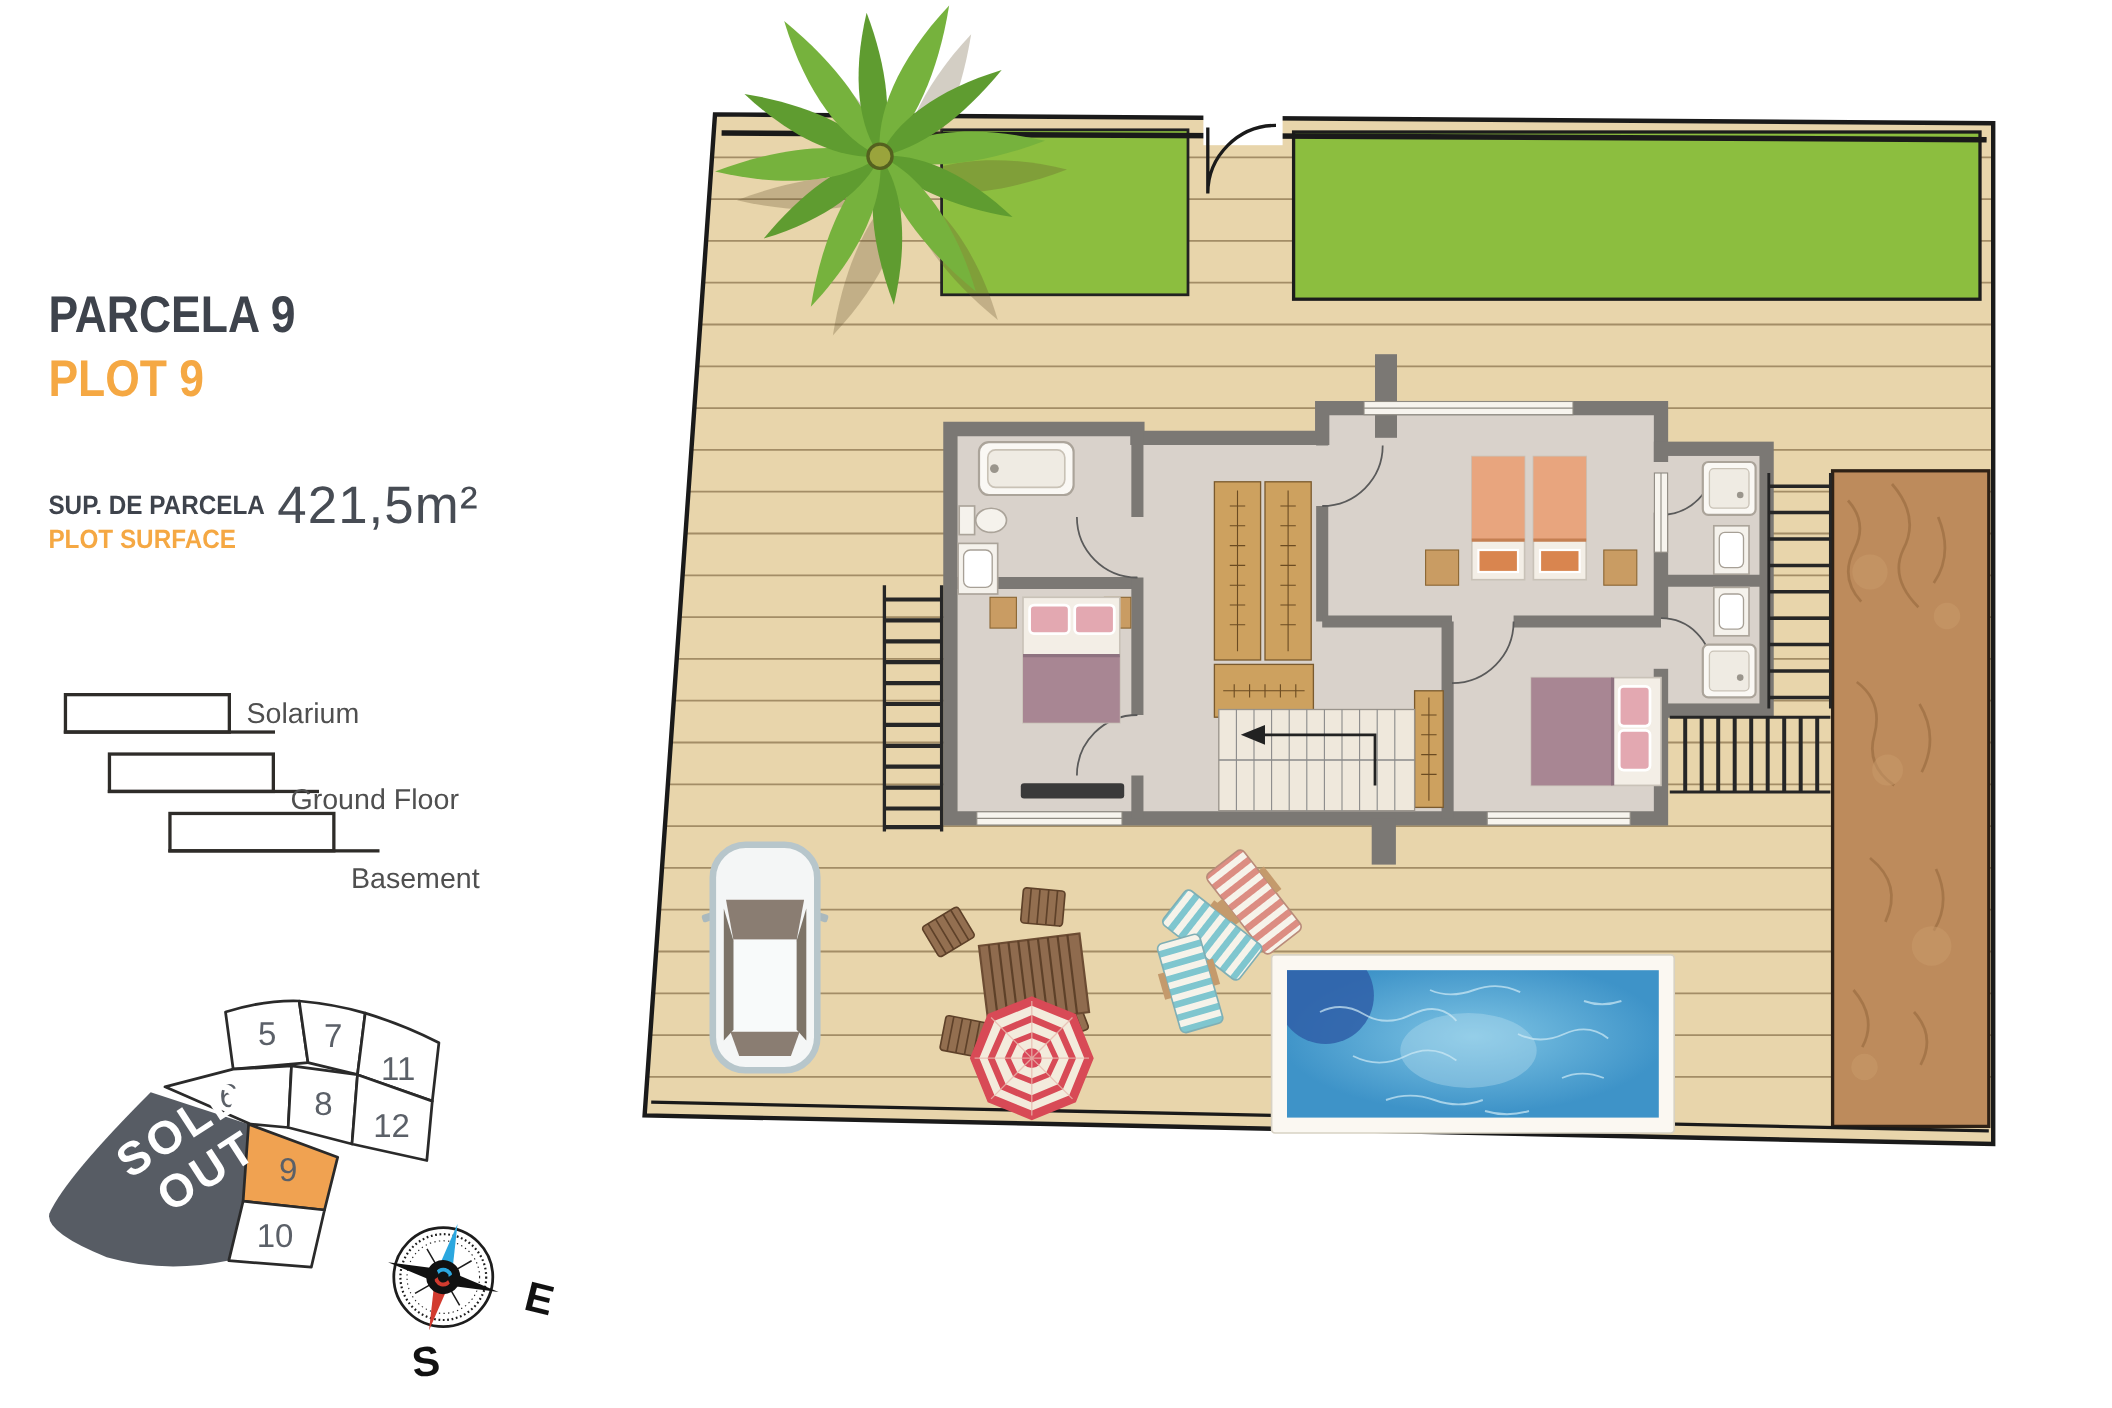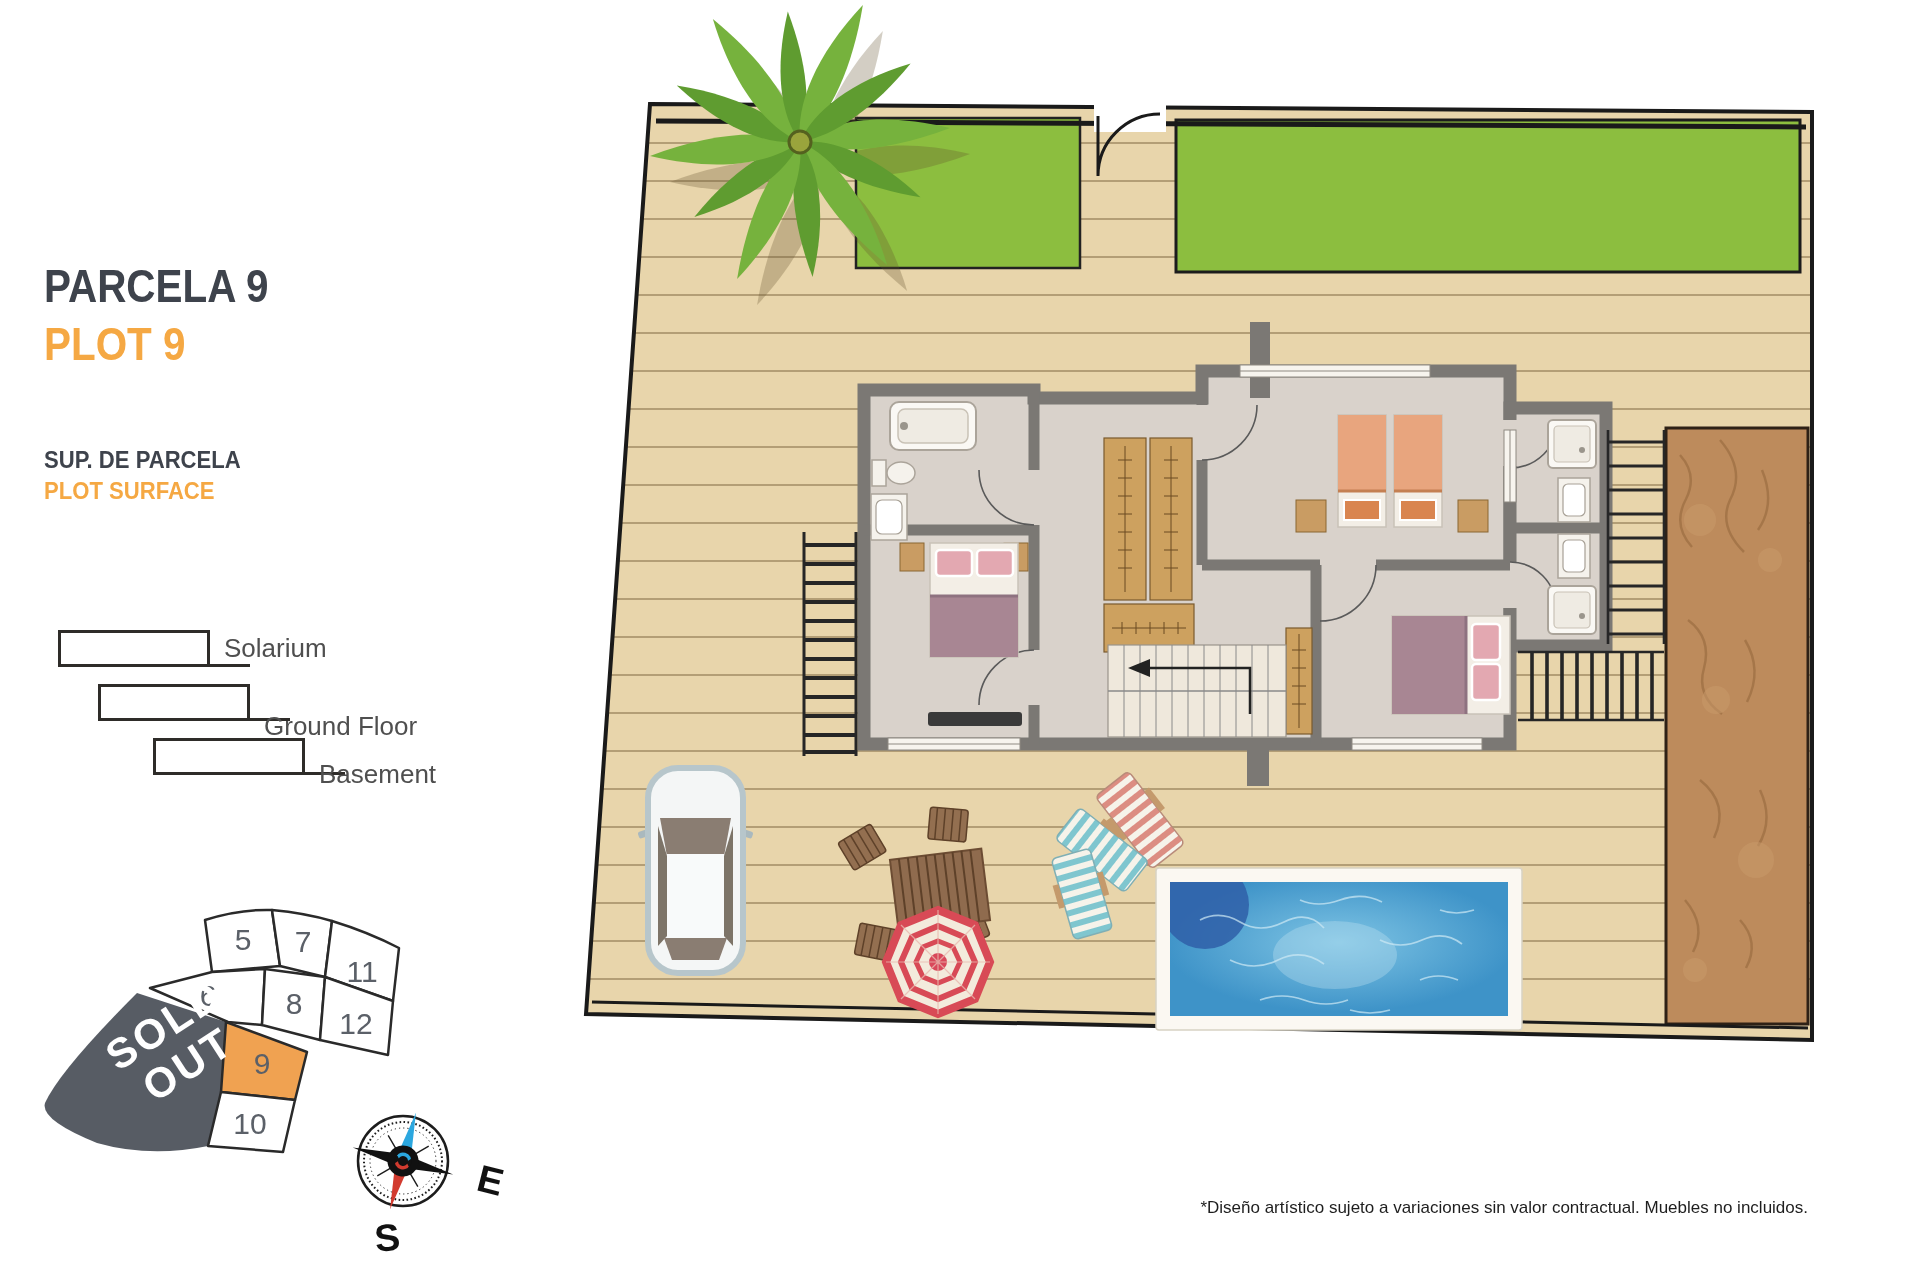--- a/index.html
+++ b/index.html
@@ -373,29 +373,29 @@
       </g>
       <text x="475" y="1190" font-size="38" font-weight="bold" fill="#111111" transform="rotate(14 475 1190)" font-family="Liberation Sans,sans-serif">E</text>
       <text x="376" y="1252" font-size="38" font-weight="bold" fill="#111111" transform="rotate(-6 376 1252)" font-family="Liberation Sans,sans-serif">S</text>
     </g>
   </svg>
 
   <div class="abs title-primary">PARCELA 9</div>
   <div class="abs title-secondary">PLOT 9</div>
   <div class="abs surface-label-1">SUP. DE PARCELA</div>
   <div class="abs surface-label-2">PLOT SURFACE</div>
+  <div class="abs surface-value">421,5m²</div>
 
   <div>
     <div class="legend-box" style="left:58px;top:630px;"></div>
     <div class="legend-line" style="left:58px;top:664px;"></div>
     <div class="legend-label" style="left:224px;top:630px;text-align:center;">Solarium</div>
 
     <div class="legend-box" style="left:98px;top:684px;"></div>
     <div class="legend-line" style="left:98px;top:718px;"></div>
     <div class="legend-label" style="left:264px;top:708px;">Ground Floor</div>
 
     <div class="legend-box" style="left:153px;top:738px;"></div>
     <div class="legend-line" style="left:153px;top:772px;"></div>
-    <div class="legend-label" style="left:319px;top:756px;">Basement</div>
+    <div class="legend-label" style="left:319px;top:780px;">Basement</div>
   </div>
 
-  <div class="abs disclaimer">*Diseño artístico sujeto a variaciones sin valor contractual. Muebles no incluidos.</div>
 </div>
 
 </body></html>

